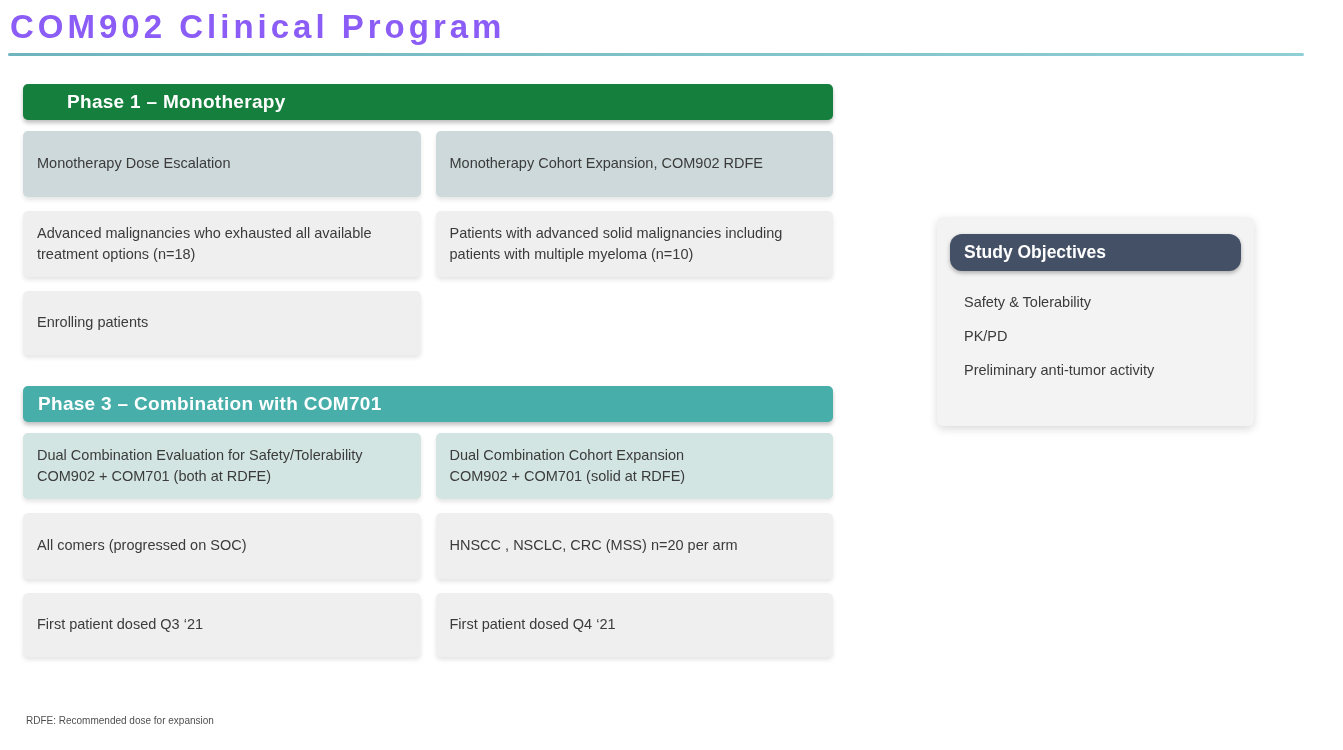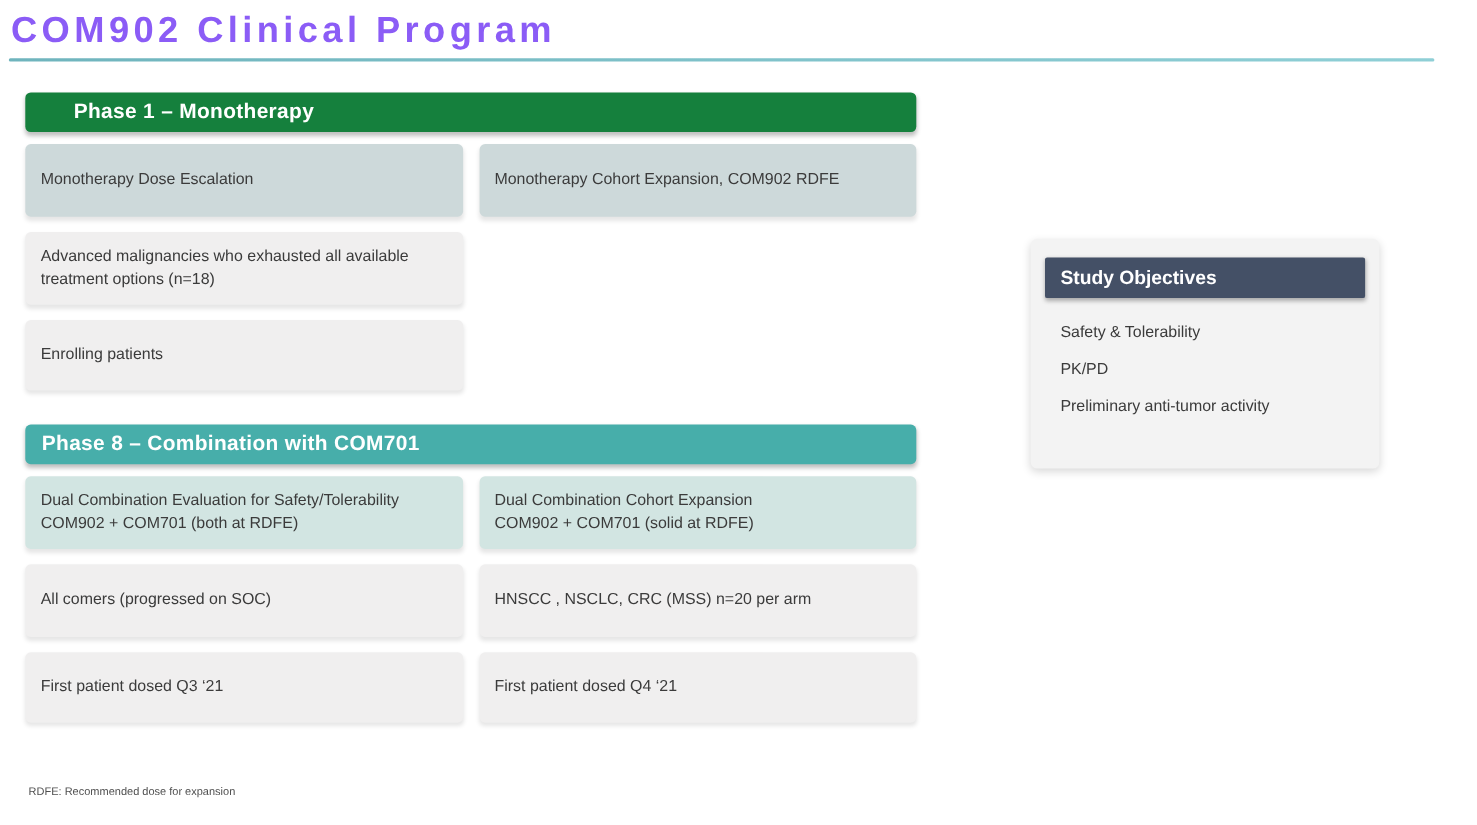--- a/index.html
+++ b/index.html
@@ -48,21 +48,21 @@
   .row.short .cell { min-height: 64px; }
 
   
   .study-card {
     position: absolute; left: 937px; top: 217px; width: 317px; height: 209px;
     background: #f3f3f3; border-radius: 6px;
     box-shadow: 0 3px 8px rgba(0,0,0,0.15);
   }
   .study-header {
     position: absolute; left: 13px; top: 17px; width: 291px; height: 37px;
-    background: #445066; border-radius: 2px;
+    background: #445066; border-radius: 12px;
     display: flex; align-items: center; padding-left: 14px;
     color: #ffffff; font-size: 17.5px; font-weight: 700;
     box-shadow: 0 2px 4px rgba(0,0,0,0.3);
   }
   .study-items { position: absolute; left: 27px; top: 68px; right: 10px; }
   .study-item {
     font-size: 14.5px; color: #3b3b3b; padding: 9px 0;
   }
 
   
@@ -83,28 +83,29 @@
     <span>Phase 1 – Monotherapy</span>
   </div>
 
   <div class="row first">
     <div class="cell hl-mono">Monotherapy Dose Escalation</div>
     <div class="cell hl-mono">Monotherapy Cohort Expansion, COM902 RDFE</div>
   </div>
 
   <div class="row">
     <div class="cell">Advanced malignancies who exhausted all available treatment options (n=18)</div>
+    <div class="cell">Patients with advanced solid malignancies including patients with multiple myeloma (n=10)</div>
   </div>
 
   <div class="row short">
     <div class="cell">Enrolling patients</div>
   </div>
 
   <div class="section-header combo">
-    <span>Phase 8 – Combination with COM701</span>
+    <span>Phase 3 – Combination with COM701</span>
   </div>
 
   <div class="row first">
     <div class="cell hl-combo">Dual Combination Evaluation for Safety/Tolerability
 COM902 + COM701 (both at RDFE)</div>
     <div class="cell hl-combo">Dual Combination Cohort Expansion
 COM902 + COM701 (solid at RDFE)</div>
   </div>
 
   <div class="row">

